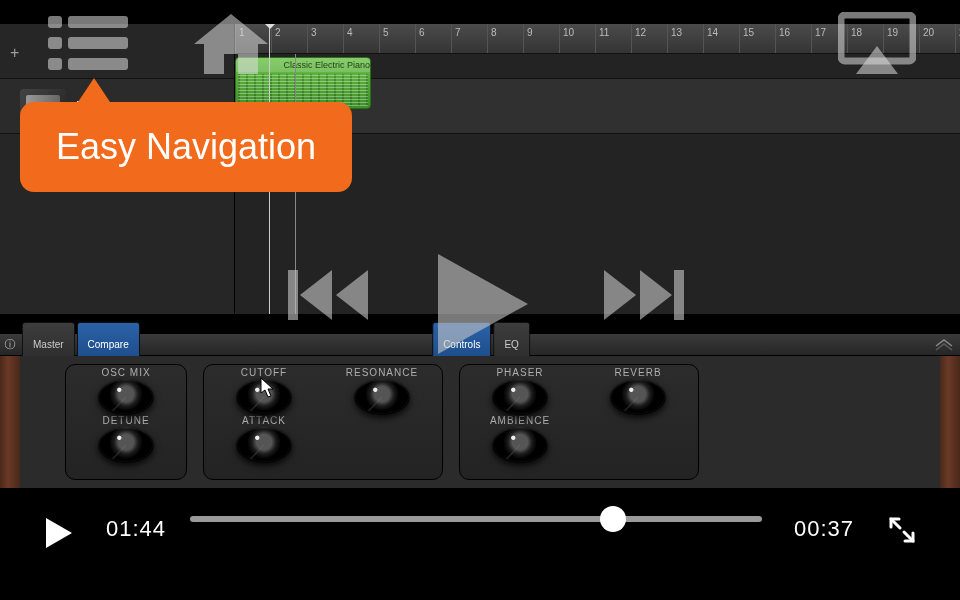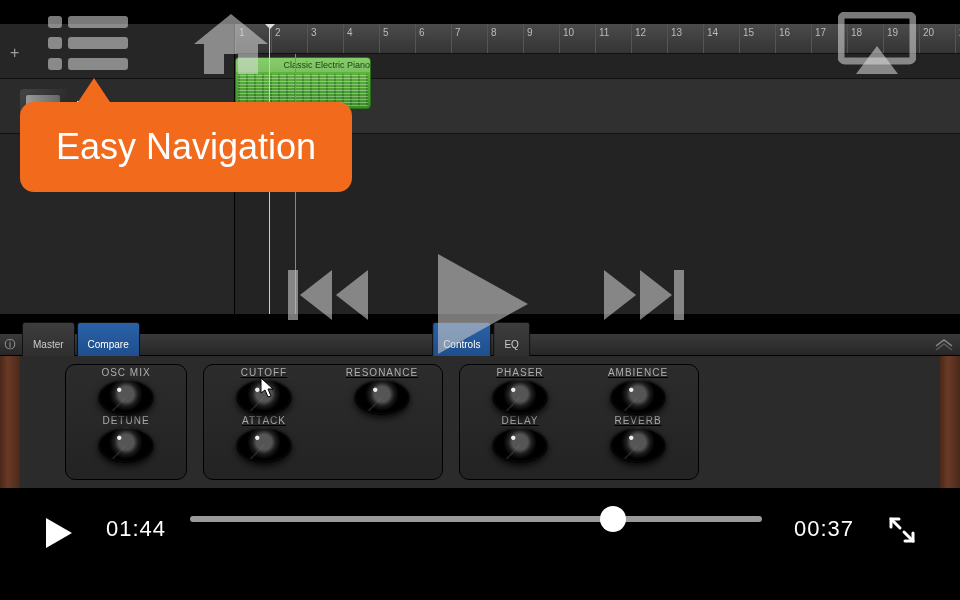--- a/index.html
+++ b/index.html
@@ -186,21 +186,21 @@
     background:linear-gradient(#2c2c2c,#232323);
     padding: 2px 14px 0;
     display:grid;
     grid-auto-flow: column;
     grid-template-rows: auto auto;
     column-gap: 26px;
     row-gap: 0;
     align-content: start;
   }
   .group-a { grid-template-columns: repeat(1, auto); }
-  .group-b { grid-template-columns: repeat(2, auto); text-decoration: underline; }
+  .group-b { grid-template-columns: repeat(2, auto); }
   .knob-cell { width: 92px; text-align:center; }
   .knob-label {
     color:#aeaeae; font-size:10px; letter-spacing:1px;
     margin-bottom:1px;
     white-space: nowrap;
   }
   .knob {
     width: 56px; height: 36px;
     margin: 0 auto;
     border-radius: 50%;
@@ -402,24 +402,20 @@
           <div class="knob-label">RESONANCE</div>
           <div class="knob"></div>
         </div>
       </div>
       <div class="knob-group group-b">
         <div class="knob-cell">
           <div class="knob-label">PHASER</div>
           <div class="knob"></div>
         </div>
         <div class="knob-cell">
-          <div class="knob-label">DELAY</div>
-          <div class="knob"></div>
-        </div>
-        <div class="knob-cell">
           <div class="knob-label">AMBIENCE</div>
           <div class="knob"></div>
         </div>
         <div class="knob-cell">
           <div class="knob-label">REVERB</div>
           <div class="knob"></div>
         </div>
       </div>
     </div>
 </div>

